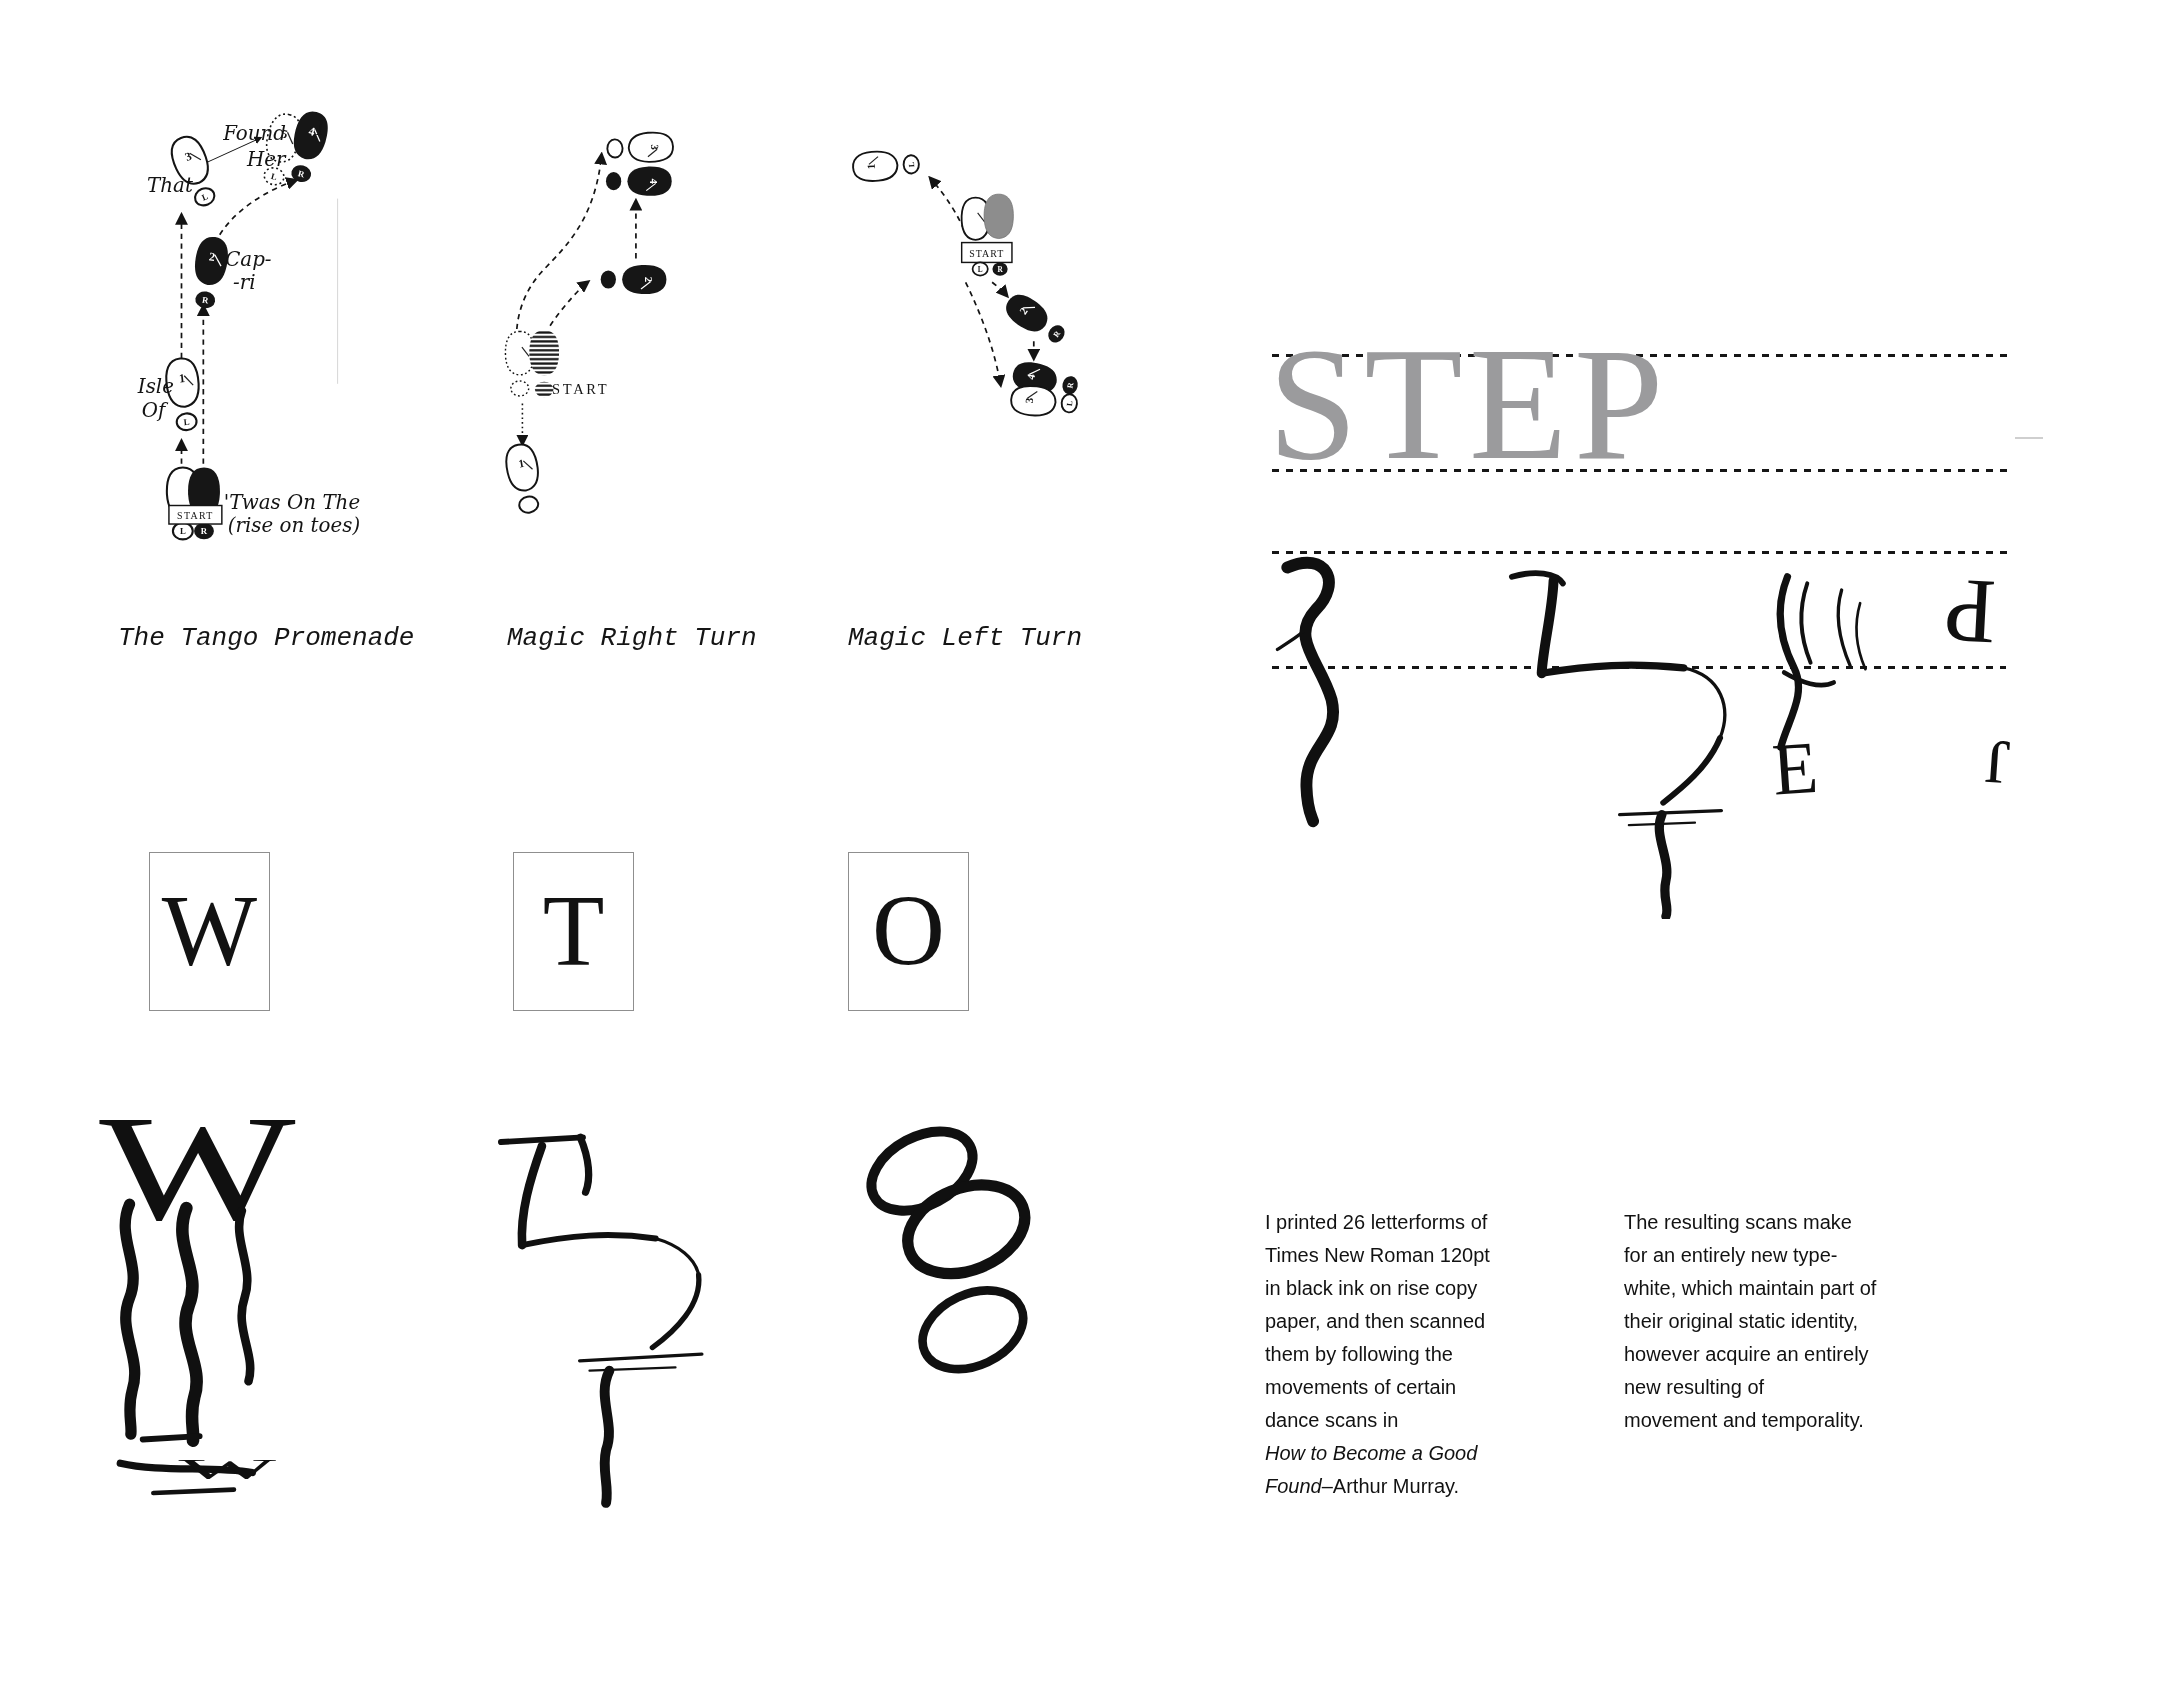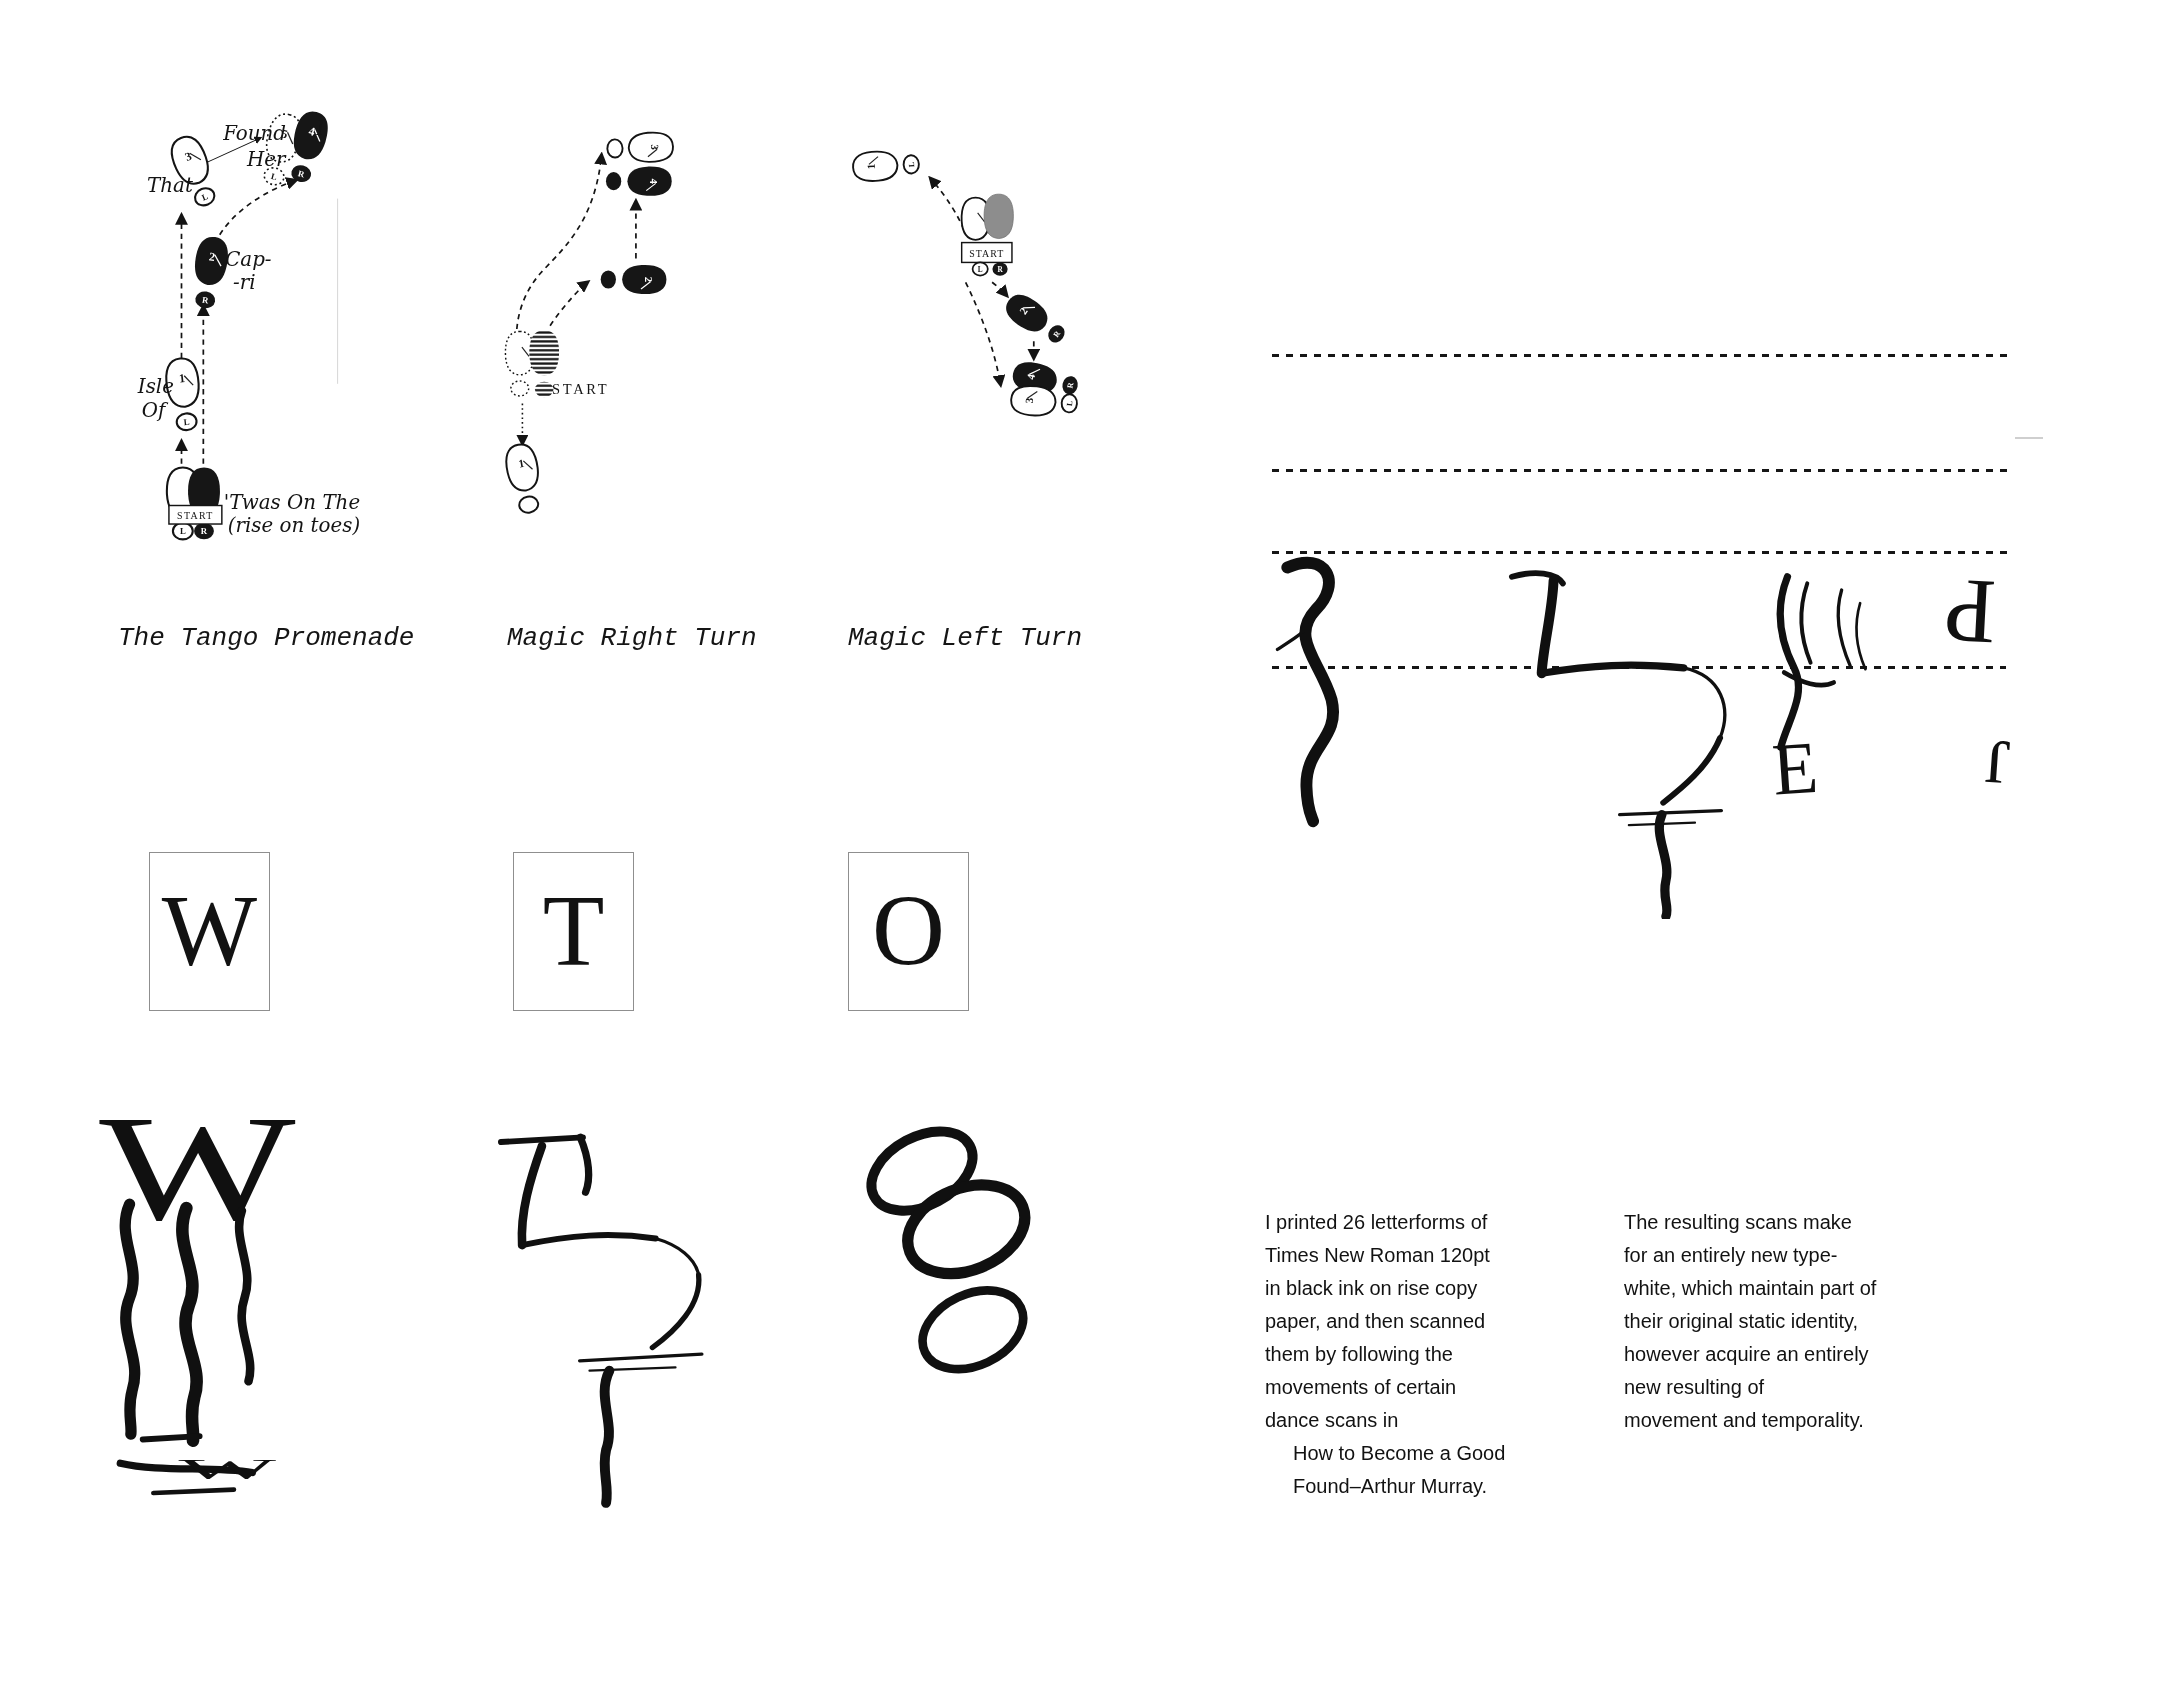--- a/index.html
+++ b/index.html
@@ -15,21 +15,21 @@
   
   .caption{position:absolute;top:623px;font-family:Liberation Mono, monospace;font-style:italic;
     font-size:26px;color:#151515;white-space:nowrap;}
   
   .card{position:absolute;top:852px;width:119px;height:157px;background:#fff;
     border:1.3px solid #8f8f8f;display:flex;align-items:center;justify-content:center;}
   .card-letter{font-family:"Liberation Serif",serif;font-size:101px;color:#121212;line-height:1;}
   
   .col{position:absolute;top:1206px;font-size:20px;line-height:33px;color:#121212;}
   .col .ln{white-space:nowrap;}
-  .it{margin-left:28px;}
+  .it{font-style:italic;}
   
   .ink{fill:none;stroke:#101010;stroke-linecap:round;}
   .dash{fill:none;stroke:#141414;stroke-width:2.6;stroke-dasharray:8 7;}
   .dots{fill:none;stroke:#141414;stroke-width:2.4;stroke-dasharray:2.5 4.5;}
   .thin{fill:none;stroke:#141414;stroke-width:1.6;}
   .foot-white{fill:#ffffff;stroke:#141414;stroke-width:2.6;}
   .foot-black{fill:#161616;stroke:none;}
   .foot-dotted{fill:#ffffff;stroke:#141414;stroke-width:2;stroke-dasharray:2.5 3.5;}
   .foot-gray{fill:#8d8d8d;stroke:#6e6e6e;stroke-width:1;}
   .mark-b{stroke:#222;stroke-width:1.6;}
@@ -244,20 +244,21 @@
       <text class="heelb" y="42">L</text>
     </g>
   </svg>
 
   <div class="caption" style="left:118px">The Tango Promenade</div>
   <div class="caption" style="left:507px">Magic Right Turn</div>
   <div class="caption" style="left:848px">Magic Left Turn</div>
 
   <div class="dashline" style="left:1272px;top:354px;width:738px"></div>
   <div class="dashline" style="left:1272px;top:469px;width:738px"></div>
+  <div id="step-title">STEP</div>
 
   <div class="dashline" style="left:1272px;top:551px;width:736px"></div>
   <div class="dashline" style="left:1272px;top:666px;width:734px"></div>
   <div class="artifact" style="left:2015px;top:437px;width:28px;height:2px"></div>
 
   <svg class="abs" style="left:1257px;top:549px" width="794" height="370" viewBox="0 0 1200 560">
     <g>
       <path class="ink" stroke-width="18" d="M45,28 C105,2 128,52 88,92 C48,135 95,170 112,228 C126,288 72,298 74,360 C75,395 82,405 84,412"></path>
       <path class="ink" stroke-width="5" d="M30,152 C62,132 82,120 90,94"></path>
     </g>

